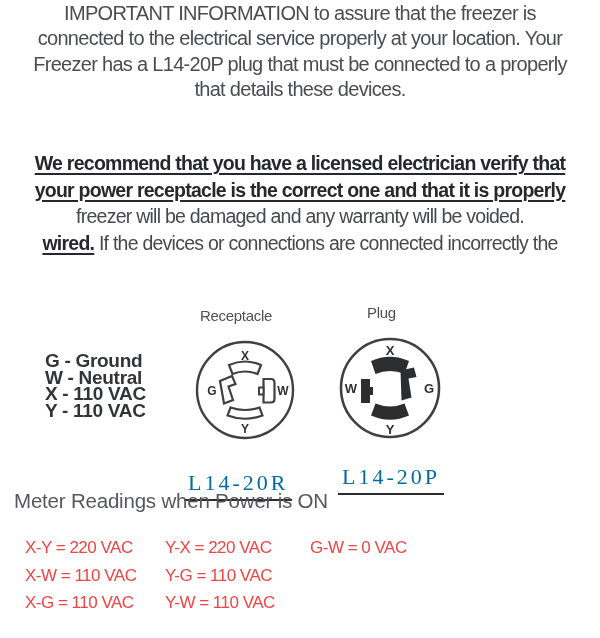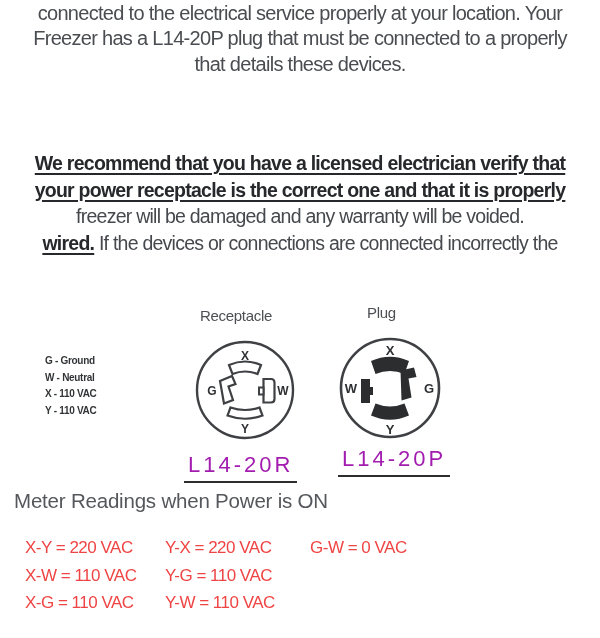--- a/index.html
+++ b/index.html
@@ -40,40 +40,41 @@
   
   .dcaption {
     position: absolute;
     font-size: 15px; color: #4c4f53; letter-spacing: -0.3px;
   }
   .cap-receptacle { left: 200px; top: 307px; }
   .cap-plug { left: 367px; top: 304px; }
 
   .legend {
     position: absolute; left: 45px; top: 353px;
-    font-size: 10px; font-weight: bold;
+    font-size: 19px; font-weight: bold;
     line-height: 16.5px; letter-spacing: -0.3px;
     color: #323537;
   }
 
   .svg-receptacle { position: absolute; left: 193px; top: 336px; }
   .svg-plug { position: absolute; left: 337px; top: 333px; }
   svg text {
     font-family: "Liberation Sans", sans-serif;
     font-weight: bold;
     fill: #2e3032;
   }
 
   .code {
     position: absolute;
-    font-family: Liberation Sans, sans-serif;
+    font-family: Liberation Serif, serif;
     font-size: 22px; letter-spacing: 3px;
-    color: #a21caf;
+    color: #0369a1;
     border-bottom: 2.5px solid #2b2d2f;
     padding: 0 4px 3px 4px;
+    margin-top: 18px;
   }
   .code-r { left: 184px; top: 452px; }
   .code-p { left: 338px; top: 446px; }
 
   
   .meter-heading {
     position: absolute; left: 14px; top: 489px;
     font-size: 20.5px; color: #54575b; letter-spacing: -0.2px;
   }
   .meter-grid {
@@ -84,20 +85,21 @@
     font-size: 17px; letter-spacing: -0.5px;
     color: #ef4444;
   }
 </style>
 </head>
 <body>
 
 <div class="page">
 
   <div class="intro">
+    <div>IMPORTANT INFORMATION to assure that the freezer is</div>
     <div>connected to the electrical service properly at your location. Your</div>
     <div>Freezer has a L14-20P plug that must be connected to a properly</div>
     <div>that details these devices.</div>
   </div>
 
   <div class="warning">
     <div><span class="b">We recommend that you have a licensed electrician verify that</span></div>
     <div><span class="b">your power receptacle is the correct one and that it is properly</span></div>
     <div>freezer will be damaged and any warranty will be voided.</div>
     <div><span class="b">wired.</span><span> If the devices or connections are connected incorrectly the</span></div>

